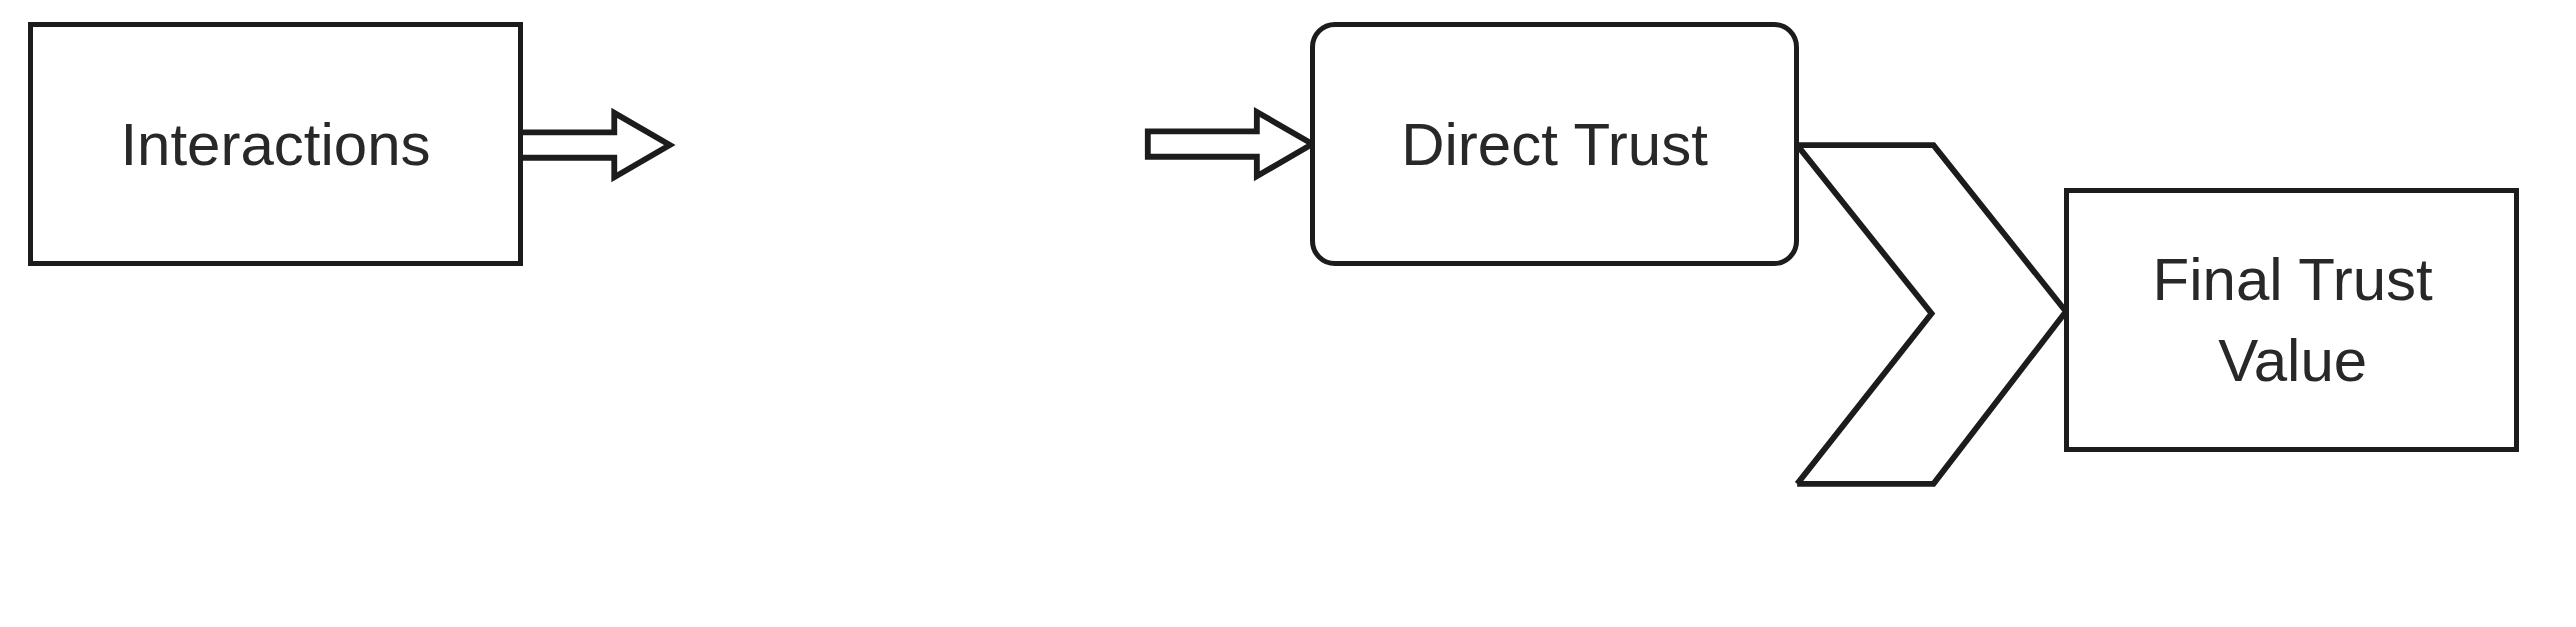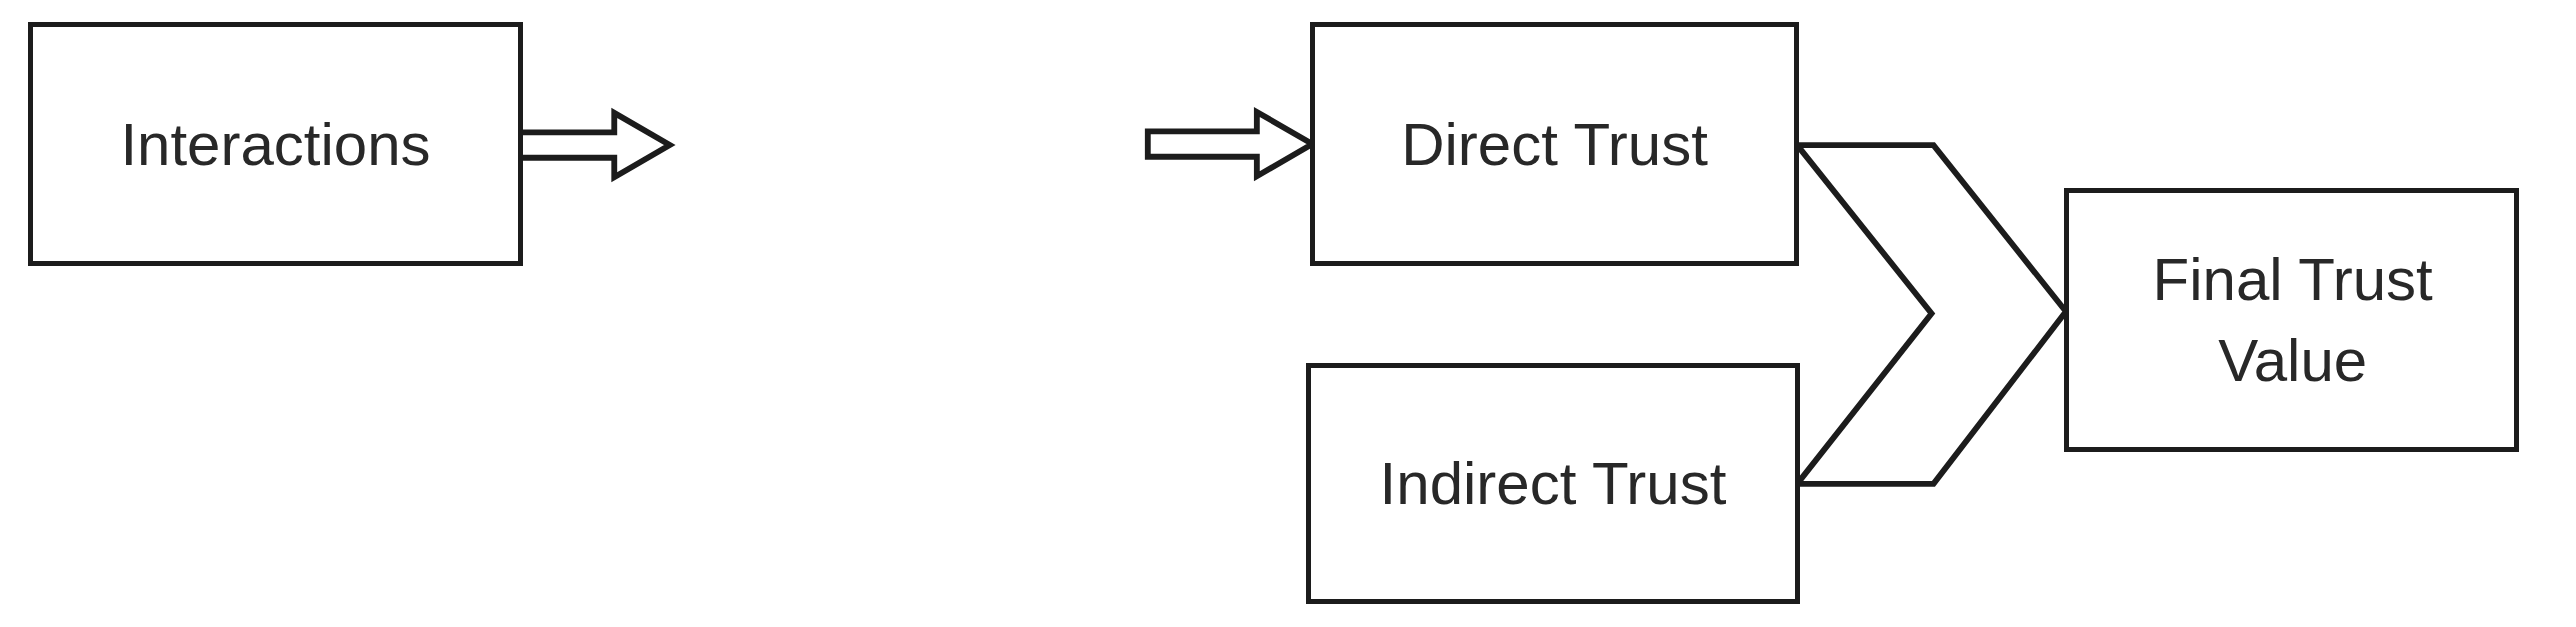--- a/index.html
+++ b/index.html
@@ -45,21 +45,21 @@
     font-size: 60px;
     line-height: 1.35;
     display: flex;
     align-items: center;
     justify-content: center;
     text-align: center;
     padding: 0 9.7px;
   }
   #node-interactions          { left: 28px;   top: 22.4px;  width: 495px; height: 244px; }
   #node-reputation-distribution { left: 667px;  top: 22.4px;  width: 485px; height: 244px; }
-  #node-direct-trust          { left: 1310px; top: 22.4px;  width: 489px; height: 244px; }
+  #node-direct-trust          { left: 1310px; top: 22.4px;  width: 489px; height: 244px; border-radius: 25px; }
   #node-indirect-trust        { left: 1306px; top: 363px; width: 494px; height: 241px; }
   #node-final-trust-value     { left: 2064px; top: 188px; width: 455px; height: 264px; padding-left: 12px; }
 </style>
 </head>
 <body>
 
 <div id="canvas">
 
   <svg id="connector-layer" viewBox="0 0 2644 644" xmlns="http://www.w3.org/2000/svg">
 
@@ -70,18 +70,17 @@
     <path class="merge-line" d="M 1845,149 L 1983,322 L 1845,497"></path>
 
     <path class="merge-line" d="M 1845,149 L 1985,149 L 2121,320 L 1985,497 L 1845,497"></path>
   </svg>
 
   <div class="node" id="node-interactions">Interactions</div>
 
 
   <div class="node" id="node-direct-trust">Direct Trust</div>
 
-  <div class="node" id="node-indirect-trust">Indirect Trust</div>
 
   <div class="node" id="node-final-trust-value">Final Trust Value</div>
 
 </div>
 
 
 </body></html>

